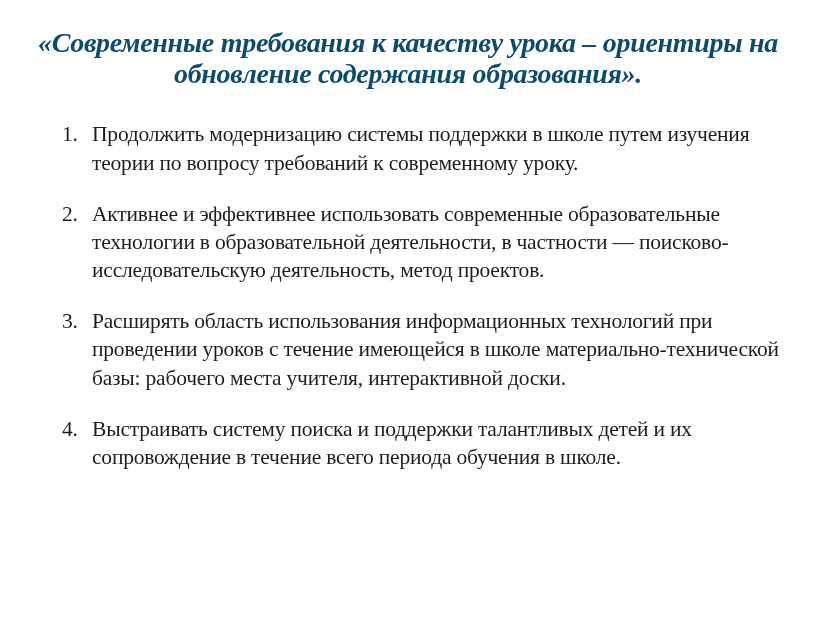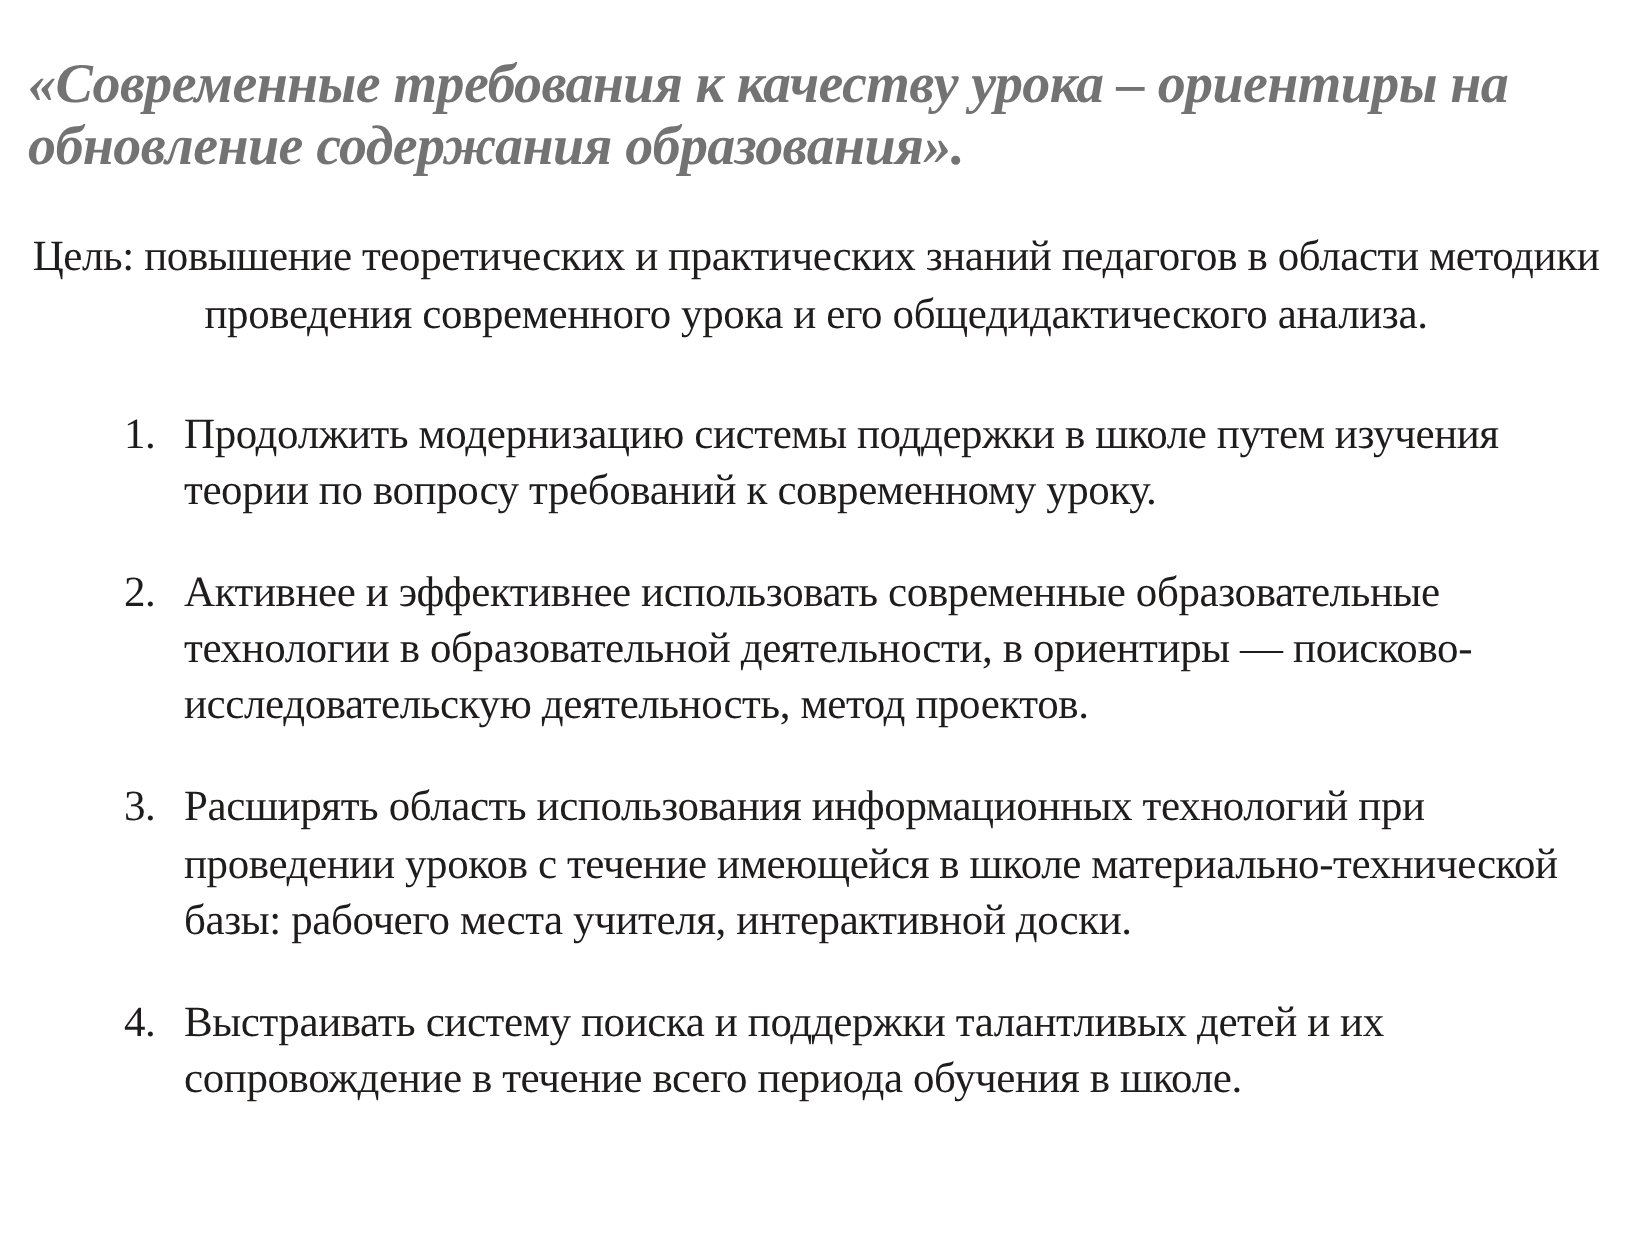--- a/index.html
+++ b/index.html
@@ -14,24 +14,25 @@
     background: #ffffff;
     color: #1f1c1c;
     font-family: "Liberation Serif", "DejaVu Serif", serif;
     overflow: hidden;
     box-sizing: border-box;
   }
   .slide-title {
     font-size: 28px;
     font-weight: bold;
     font-style: italic;
+    text-align: center;
     line-height: 1.12;
     letter-spacing: -0.3px;
     padding: 8px 14px 0 14px;
-    color: #737373;
+    color: #0c4a6e;
   }
   .goal-paragraph {
     font-size: 21.5px;
     line-height: 1.33;
     text-align: center;
     margin: 25px 2px 0 2px;
     letter-spacing: -0.2px;
   }
   .tasks-heading {
     font-size: 21.5px;
@@ -59,31 +60,30 @@
     max-width: 706px;
   }
 </style>
 </head>
 <body>
 
 <div class="slide">
 
   <h1 class="slide-title">«Современные требования к качеству урока – ориентиры на обновление содержания образования».</h1>
 
-  <p class="goal-paragraph">Цель: повышение теоретических и практических знаний педагогов в области методики проведения современного урока и его общедидактического анализа.</p>
 
 
   <ol class="tasks-list">
     <li class="task-item">
       <span class="task-number">1.</span>
       <span class="task-text">Продолжить модернизацию системы поддержки в школе путем изучения теории по вопросу требований к современному уроку.</span>
     </li>
     <li class="task-item">
       <span class="task-number">2.</span>
-      <span class="task-text">Активнее и эффективнее использовать современные образовательные технологии в образовательной деятельности, в ориентиры — поисково-исследовательскую деятельность, метод проектов.</span>
+      <span class="task-text">Активнее и эффективнее использовать современные образовательные технологии в образовательной деятельности, в частности — поисково-исследовательскую деятельность, метод проектов.</span>
     </li>
     <li class="task-item">
       <span class="task-number">3.</span>
       <span class="task-text">Расширять область использования информационных технологий при проведении уроков с течение имеющейся в школе материально-технической базы: рабочего места учителя, интерактивной доски.</span>
     </li>
     <li class="task-item">
       <span class="task-number">4.</span>
       <span class="task-text">Выстраивать систему поиска и поддержки талантливых детей и их сопровождение в течение всего периода обучения в школе.</span>
     </li>
 

